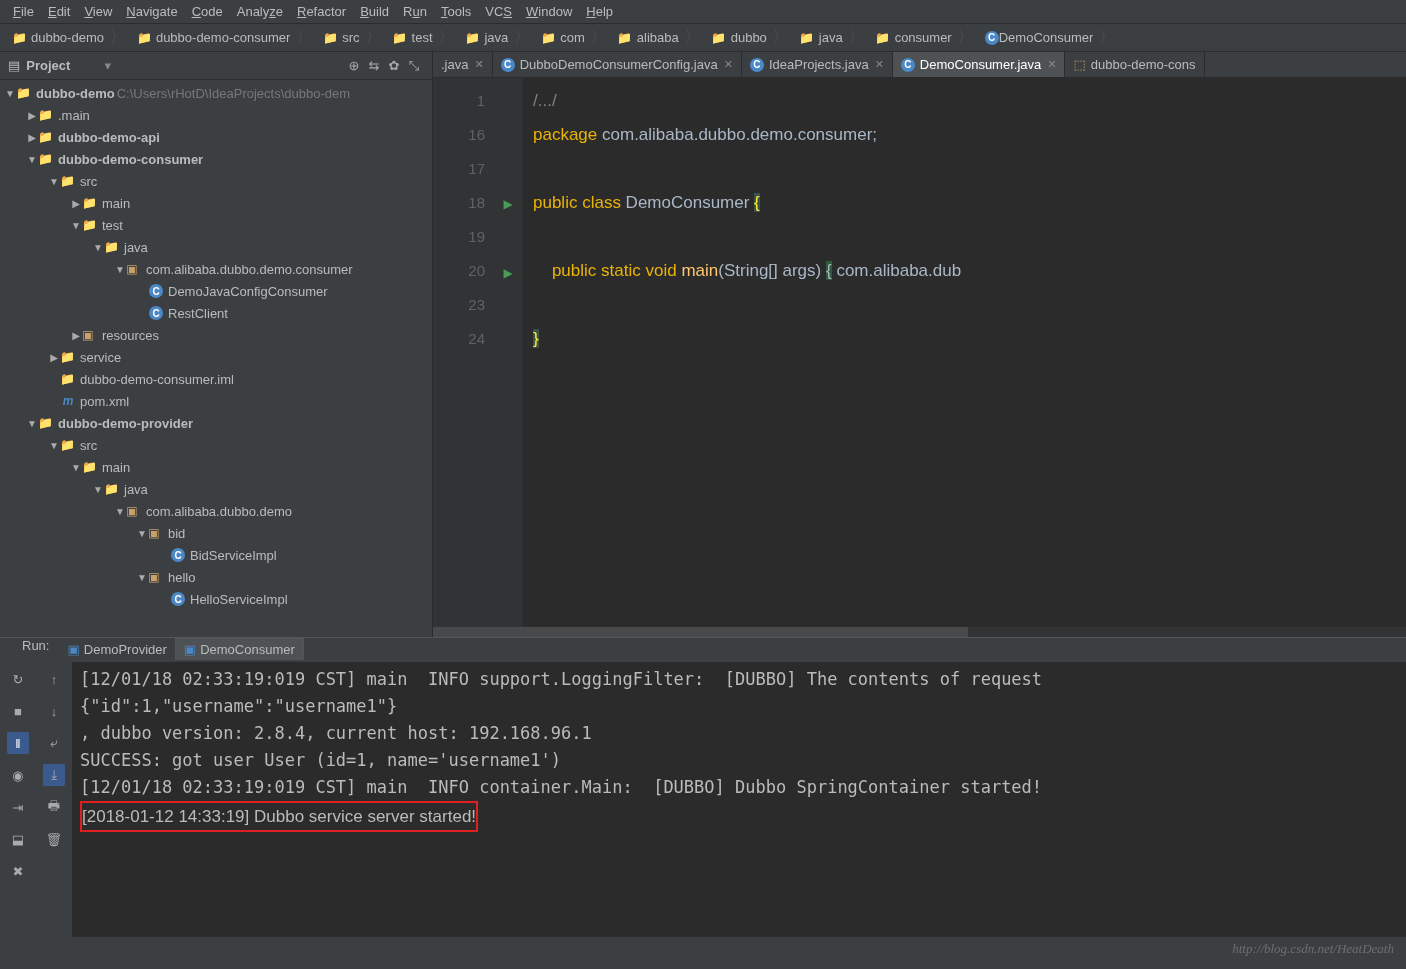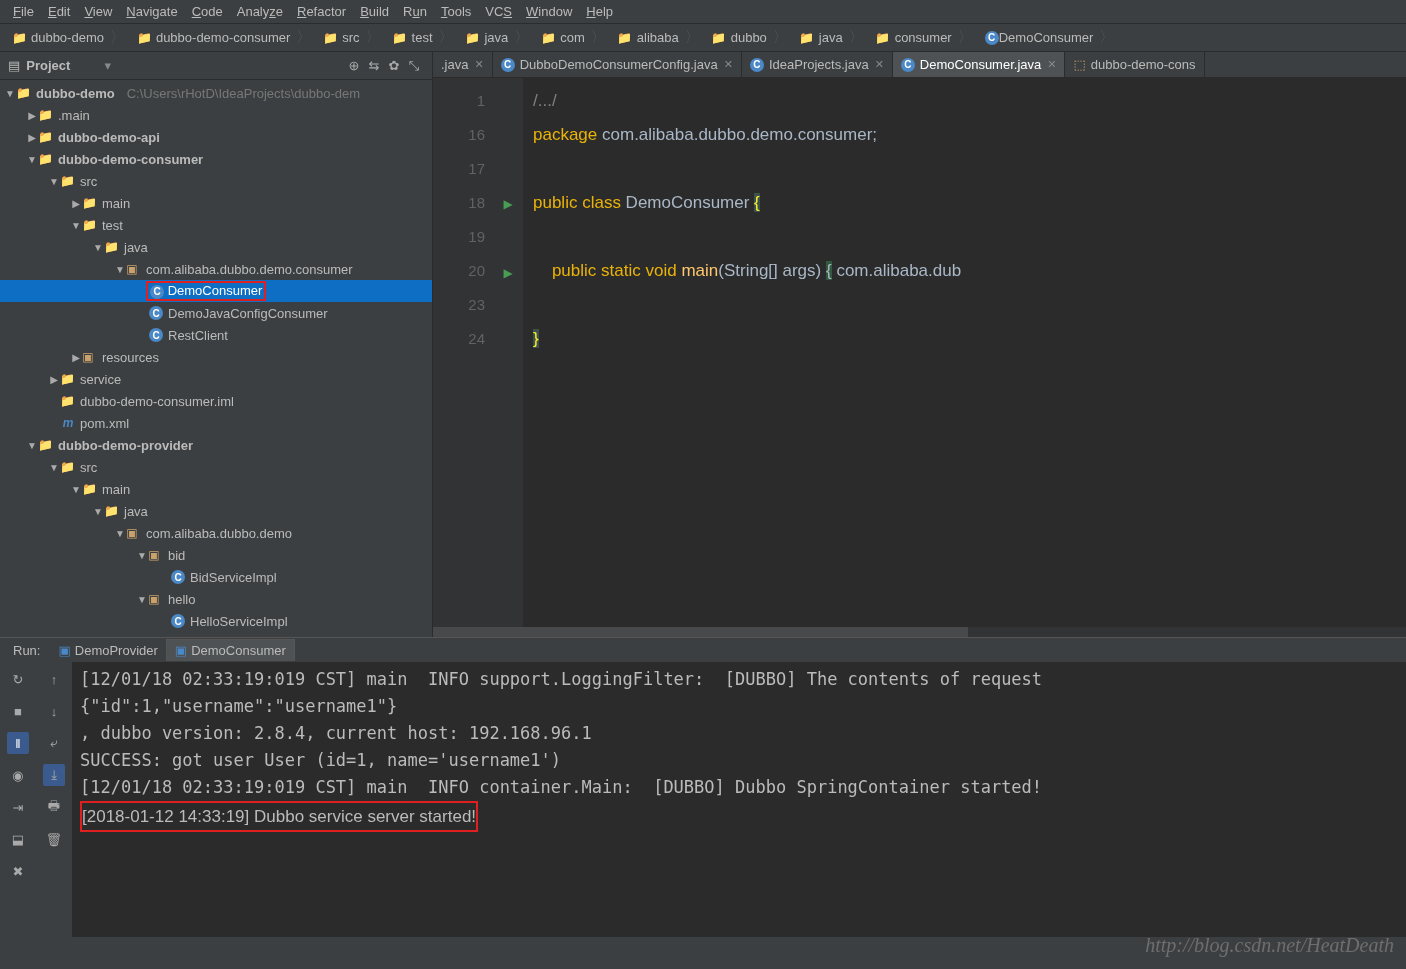--- a/index.html
+++ b/index.html
@@ -17,21 +17,21 @@
 .panel-header .title { font-weight:bold; color:#bbbbbb; }
 .panel-header .spacer { flex:1; }
 .panel-header .hicon { width:20px; text-align:center; color:#aaa; cursor:pointer; }
 .tree { flex:1; overflow:auto; padding-top:2px; font-size:13px; }
 .tree-row { display:flex; align-items:center; height:22px; white-space:nowrap; cursor:pointer; }
 .tree-row .arr { width:12px; text-align:center; color:#aaa; font-size:10px; }
 .tree-row .ti { width:16px; text-align:center; font-size:12px; margin-right:4px; }
 .tree-row .tl { color:#bbbbbb; }
 .tree-row.sel { background:#0d6ec4; }
 .tree-row.sel .tl { color:#fff; }
-.dimpath { color:#777; margin-left:12px; }
+.dimpath { color:#777; margin-left:2px; }
 .redbox { border:2px solid #e02020; padding:0 2px; margin-left:-2px; }
 .fold-ico { color:#87939a; }
 .mod-ico { color:#4a88c7; }
 .pkg-ico { color:#c9a26b; }
 .cls-ico { background:#4a88c7; color:#fff; border-radius:50%; width:14px; height:14px; display:inline-flex; align-items:center; justify-content:center; font-size:10px; font-weight:bold; }
 .editor-area { flex:1; display:flex; flex-direction:column; background:#2b2b2b; overflow:hidden; }
 .tabs { display:flex; height:26px; background:#3c3f41; border-bottom:1px solid #2b2b2b; overflow:hidden; }
 .tab { display:flex; align-items:center; padding:0 8px; border-right:1px solid #2b2b2b; color:#bbb; white-space:nowrap; cursor:pointer; }
 .tab.active { background:#4e5254; color:#fff; }
 .tab .tic { margin-right:5px; }
@@ -40,36 +40,36 @@
 .gutter { width:60px; background:#313335; color:#606366; text-align:right; padding:6px 8px 0 0; font-family:Consolas,monospace; font-size:15px; line-height:34px; }
 .gut-icons { width:30px; background:#313335; padding-top:6px; font-family:Consolas,monospace; font-size:15px; line-height:34px; text-align:center; }
 .run-ico { color:#499c54; font-size:12px; }
 .code { flex:1; padding:6px 0 0 10px; font-family:Consolas,monospace; font-size:17px; line-height:34px; white-space:pre; color:#a9b7c6; overflow:hidden; }
 .kw { color:#eab308; }
 .cm { color:#808080; }
 .fn { color:#ffc66d; }
 .brh { background:#3b514d; color:#ffef28; }
 .pkg { color:#a9b7c6; }
 .run-panel { height:300px; background:#2b2b2b; border-top:1px solid #555; display:flex; flex-direction:column; }
-.run-tabs { display:flex; align-items:center; height:24px; background:#3c3f41; padding:0 13px; }
+.run-tabs { display:flex; height:24px; background:#3c3f41; padding:0 22px; }
 .run-tabs .rtl { color:#bbb; margin-right:10px; }
 .run-tabs .rtab { display:flex; align-items:center; padding:0 8px; height:22px; color:#bbb; cursor:pointer; }
 .run-tabs .rtab.active { background:#4e5254; border:1px solid #555; border-bottom:none; }
 .run-body { flex:1; display:flex; overflow:hidden; }
 .run-left { width:36px; background:#3c3f41; display:flex; flex-direction:column; align-items:center; padding-top:6px; gap:10px; }
 .run-left2 { width:36px; background:#3c3f41; display:flex; flex-direction:column; align-items:center; padding-top:6px; gap:10px; }
 .run-left .ri, .run-left2 .ri { width:22px; height:22px; display:flex; align-items:center; justify-content:center; color:#aaa; cursor:pointer; font-size:13px; }
 .green { color:#499c54; }
 .redsq { color:#c75450; }
 .bluep { color:#3592c4; }
 .cam { color:#aaa; }
 .orangeX { color:#c9803c; }
 .console { flex:1; padding:4px 8px; font-family:Consolas,monospace; font-size:17px; line-height:27px; color:#bbbbbb; white-space:pre; overflow:hidden; }
 .redborder { border:2px solid #e02020; display:inline-block; line-height:27px; }
-.watermark { position:absolute; bottom:12px; right:12px; color:#6e6e6e; font-style:italic; font-size:20px; font-family:serif; }
+.watermark { position:absolute; bottom:12px; right:12px; color:#6e6e6e; font-style:italic; font-size:13px; font-family:serif; }
 .scrollbar { position:absolute; bottom:0; left:0; right:0; height:10px; background:#313335; }
 .scrollbar .thumb { position:absolute; left:0; width:55%; height:100%; background:#47494b; }
 </style>
 </head>
 <body>
 
 <div class="topbar">
   <span class="menu-item"><u>F</u><span>ile</span></span>
   <span class="menu-item"><u>E</u>dit</span>
   <span class="menu-item"><u>V</u>iew</span>
@@ -195,24 +195,20 @@
         </div>
         <div class="tree-row" style="padding-left: 92px;">
           <span class="arr">▼</span>
           <span class="ti"><span class="ti fold-ico" style="color:#6a8759">📁</span></span>
           <span class="tl">java</span>
         </div>
         <div class="tree-row" style="padding-left: 114px;">
           <span class="arr">▼</span>
           <span class="ti"><span class="ti pkg-ico">▣</span></span>
           <span class="tl">com.alibaba.dubbo.demo.consumer</span>
-        </div>
-        <div class="tree-row sel" style="padding-left: 136px;">
-          <span class="arr"></span>
-          <span class="redbox"><span class="cls-ico">C</span> <span class="tl">DemoConsumer</span></span>
         </div>
         <div class="tree-row" style="padding-left: 136px;">
           <span class="arr"></span>
           <span class="ti"><span class="cls-ico">C</span></span>
           <span class="tl">DemoJavaConfigConsumer</span>
         </div>
         <div class="tree-row" style="padding-left: 136px;">
           <span class="arr"></span>
           <span class="ti"><span class="cls-ico">C</span></span>
           <span class="tl">RestClient</span>

